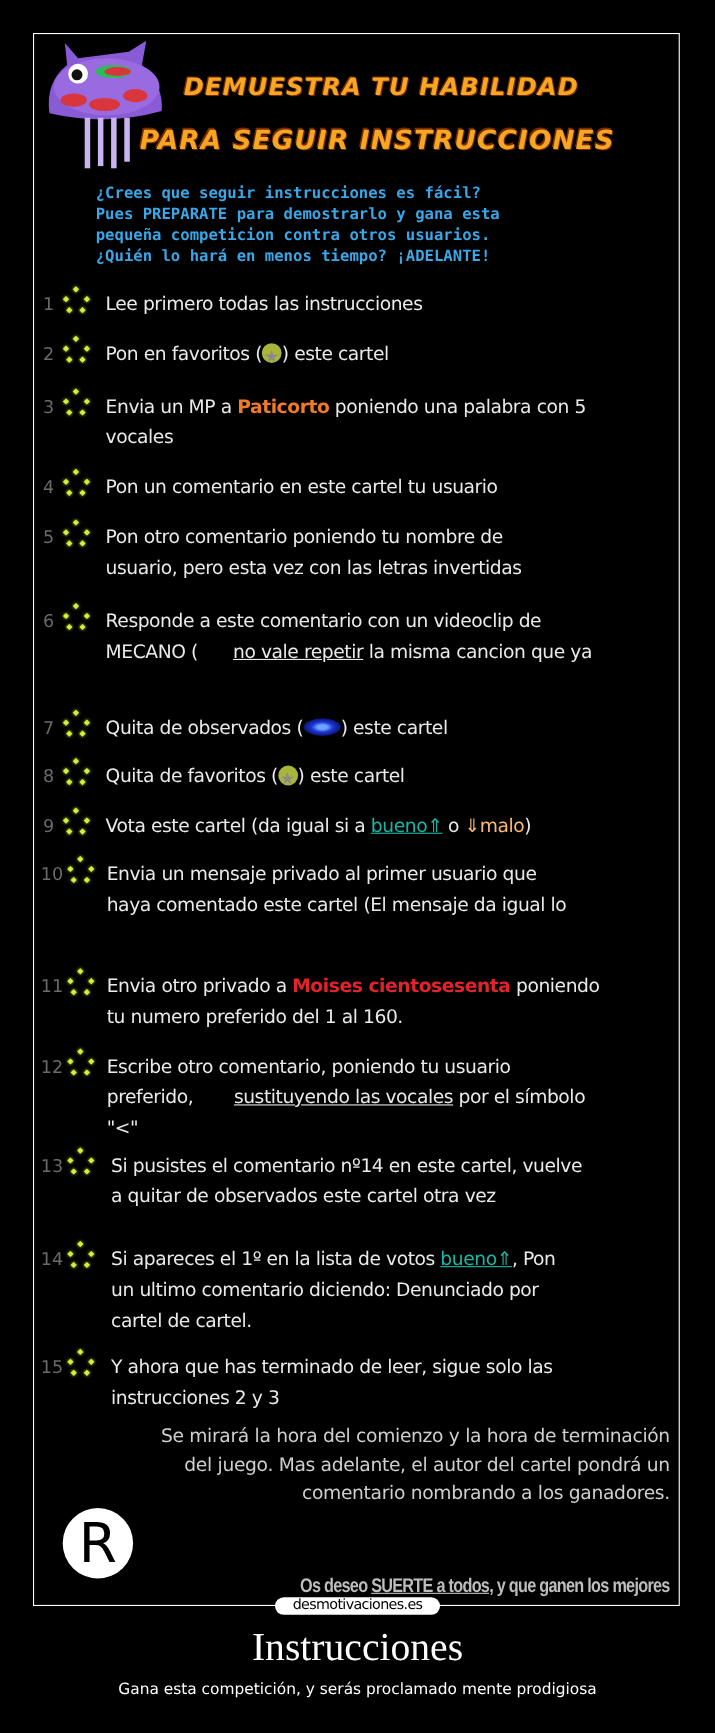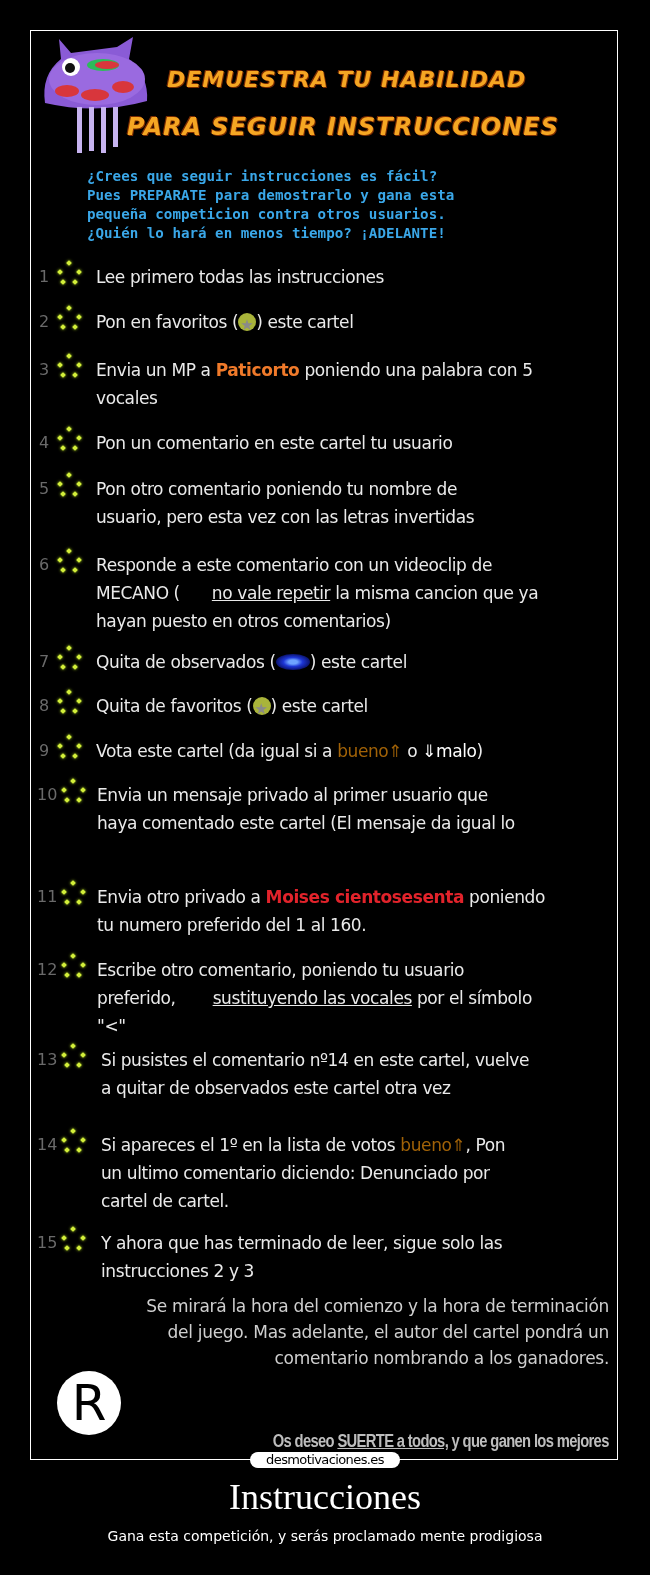--- a/index.html
+++ b/index.html
@@ -12,22 +12,22 @@
   .title-2 { left:96px; top:82px; font-size:24px; }
   .intro { position:absolute; left:56px; top:136px; font-family:"DejaVu Sans Mono", monospace; font-weight:bold; color:#3aa7e8; font-size:14.2px; line-height:19px; white-space:pre; }
   .steps { position:absolute; left:0; top:0; width:586px; }
   .step { position:absolute; left:0; width:586px; }
   .num { position:absolute; left:8px; color:#6a6a6a; font-size:16px; font-family:"DejaVu Sans", sans-serif; }
   .dots { position:absolute; width:32px; height:30px; }
   .dots i { position:absolute; width:4px; height:4px; background:#d4ef3a; transform:rotate(45deg); box-shadow:0 0 3px #b8e020; }
   .text { position:absolute; color:#eaeaea; font-size:17px; line-height:28px; font-family:"DejaVu Sans", sans-serif; letter-spacing:-0.4px; }
   .orange { color:#f07a2a; font-weight:bold; }
   .red { color:#e2232b; font-weight:bold; }
-  .green { color:#a16207; }
-  .redv { color:#ffffff; }
+  .green { color:#14b8a6;text-decoration:underline; }
+  .redv { color:#fdba74; }
   .ul { text-decoration:underline;margin-left:32px; }
   .star-icon { display:inline-block; width:18px; height:18px; border-radius:50%; background:#a9b43a; position:relative; vertical-align:-3px; }
   .star-icon::after { content:"★"; position:absolute; left:2px; top:-2px; font-size:15px; color:#8a8a8a; }
   .eye-icon { display:inline-block; width:34px; height:16px; border-radius:50%; background:radial-gradient(ellipse at center, #6ea4ff 0, #6ea4ff 18%, #1d36d6 40%, #0b1470 70%, #000 100%); vertical-align:-2px; }
   .footer-note { position:absolute; right:8px; top:1262px; color:#cfcfcf; font-size:17px; line-height:26px; text-align:right; letter-spacing:-0.3px; }
   .reg { position:absolute; left:26px; top:1340px; width:64px; height:64px; border-radius:50%; background:#fff; color:#000; font-size:50px; text-align:center; line-height:64px; font-family:"DejaVu Sans", sans-serif; }
   .suerte { position:absolute; right:8px; top:1400px; color:#bdbdbd; font-weight:bold; font-size:18px; font-family:"Liberation Sans", sans-serif; letter-spacing:-0.8px; transform:scaleX(0.82); transform-origin:right center; }
   .suerte .u { text-decoration:underline; }
   .brand { position:absolute; left:250px; top:1452px; width:150px; height:16px; background:#fff; border-radius:8px; color:#000; font-size:13px; line-height:16px; text-align:center; font-family:"DejaVu Sans", sans-serif; letter-spacing:-0.6px; }
   .caption-title { position:absolute; left:0; top:1476px; width:650px; text-align:center; color:#fff; font-size:36px; font-family:"Liberation Serif", serif; }
@@ -135,21 +135,20 @@
         <div class="dots" style="left: 22px; top: -4px;">
           <i style="left: 14px; top: 2px;"></i>
           <i style="left: 5px; top: 11px;"></i>
           <i style="left: 24px; top: 11px;"></i>
           <i style="left: 8px; top: 21px;"></i>
           <i style="left: 20px; top: 21px;"></i>
         </div>
         <div class="text" style="left: 65px; top: 0px;">
           <div>Responde a este comentario con un videoclip de</div>
           <div><span>MECANO (</span><span class="ul">no vale repetir</span><span> la misma cancion que ya</span></div>
-          <div>hayan puesto en otros comentarios)</div>
         </div>
       </div>
       <div class="step" style="top: 617px;">
         <div class="num" style="top: 4px;">7</div>
         <div class="dots" style="left: 22px; top: -4px;">
           <i style="left: 14px; top: 2px;"></i>
           <i style="left: 5px; top: 11px;"></i>
           <i style="left: 24px; top: 11px;"></i>
           <i style="left: 8px; top: 21px;"></i>
           <i style="left: 20px; top: 21px;"></i>

